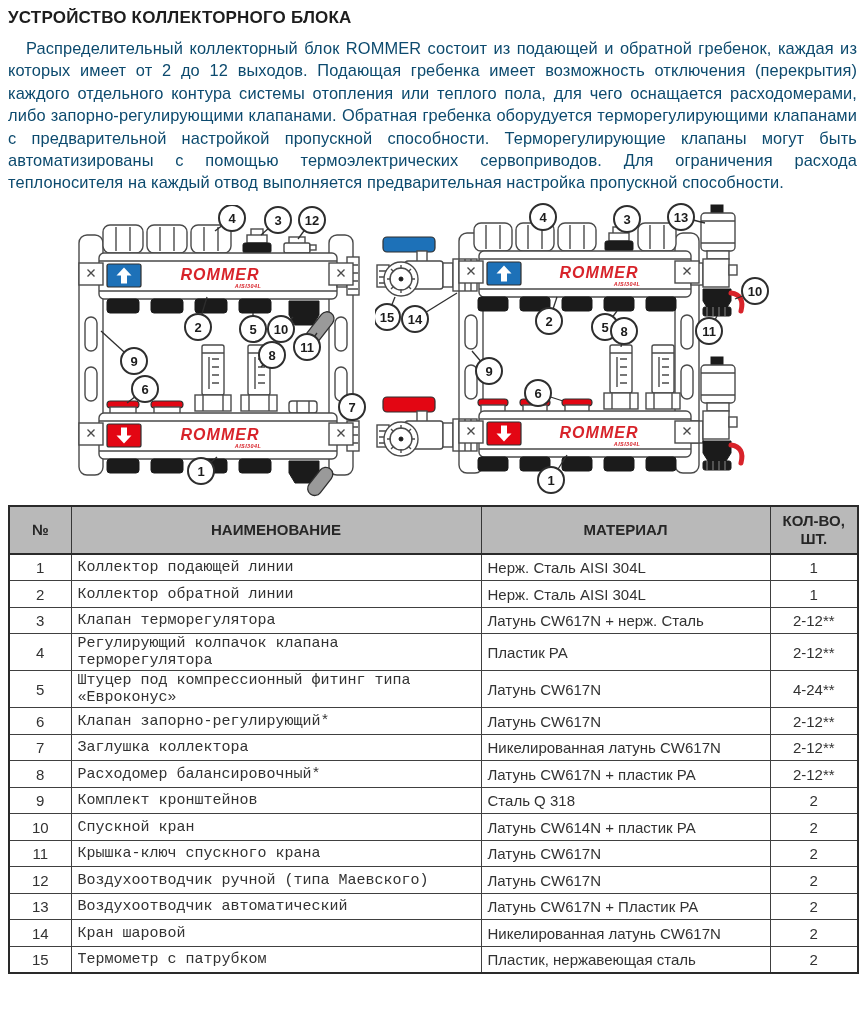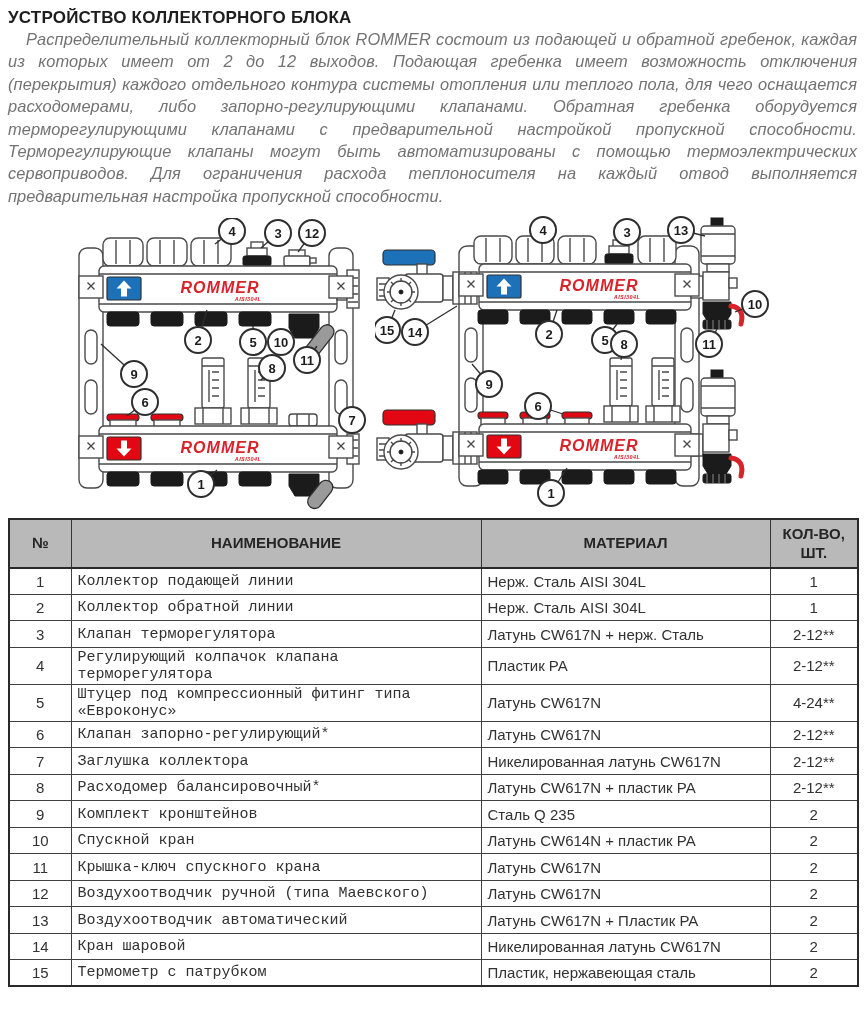--- a/index.html
+++ b/index.html
@@ -1,22 +1,22 @@
 <!DOCTYPE html>
 <html lang="ru"><head>
 <meta charset="utf-8">
 <style>
   * { box-sizing: border-box; margin: 0; padding: 0; }
   html,body { width:865px; background:#ffffff; }
   body { height:1025px; font-family:"Liberation Sans", sans-serif; color:#3c3c3c; overflow:hidden; }
   .page { padding:6px 8px 0 8px; }
 
-  h1.doc-title { font-size:17px; font-weight:700; color:#1d1d1d; letter-spacing:.2px; margin:2px 0 0 0; }
+  h1.doc-title { font-size:17px; font-weight:700; color:#1d1d1d; letter-spacing:.2px; margin:2px 0 9px 0; }
   p.doc-intro { font-size:16.4px; line-height:22.4px; text-align:justify; text-indent:18px;
-                color:#737373; letter-spacing:.1px;font-style:italic; }
+                color:#0c4a6e; letter-spacing:.1px; }
 
   .diagrams { position:relative; height:296px; margin-top:8px; }
   svg.d-left  { position:absolute; left:57px;  top:3px; }
   svg.d-right { position:absolute; left:367px; top:1px; }
 
   
   .ln { fill:none; stroke:#4a4a4a; stroke-width:1.4; }
   .fw { fill:#ffffff; stroke:#4a4a4a; stroke-width:1.4; }
   .dk { fill:#1b1b1b; stroke:#1b1b1b; stroke-width:1; }
   .gr { fill:#9a9a9a; stroke:#2f2f2f; stroke-width:1.3; }
@@ -469,21 +469,21 @@
         </tr>
       <tr>
           <td class="c-num">8</td>
           <td class="c-name">Расходомер балансировочный*</td>
           <td class="c-mat">Латунь CW617N + пластик PA</td>
           <td class="c-qty">2-12**</td>
         </tr>
       <tr>
           <td class="c-num">9</td>
           <td class="c-name">Комплект кронштейнов</td>
-          <td class="c-mat">Сталь Q 235</td>
+          <td class="c-mat">Сталь Q 318</td>
           <td class="c-qty">2</td>
         </tr>
       <tr>
           <td class="c-num">10</td>
           <td class="c-name">Спускной кран</td>
           <td class="c-mat">Латунь CW614N + пластик PA</td>
           <td class="c-qty">2</td>
         </tr>
       <tr>
           <td class="c-num">11</td>

